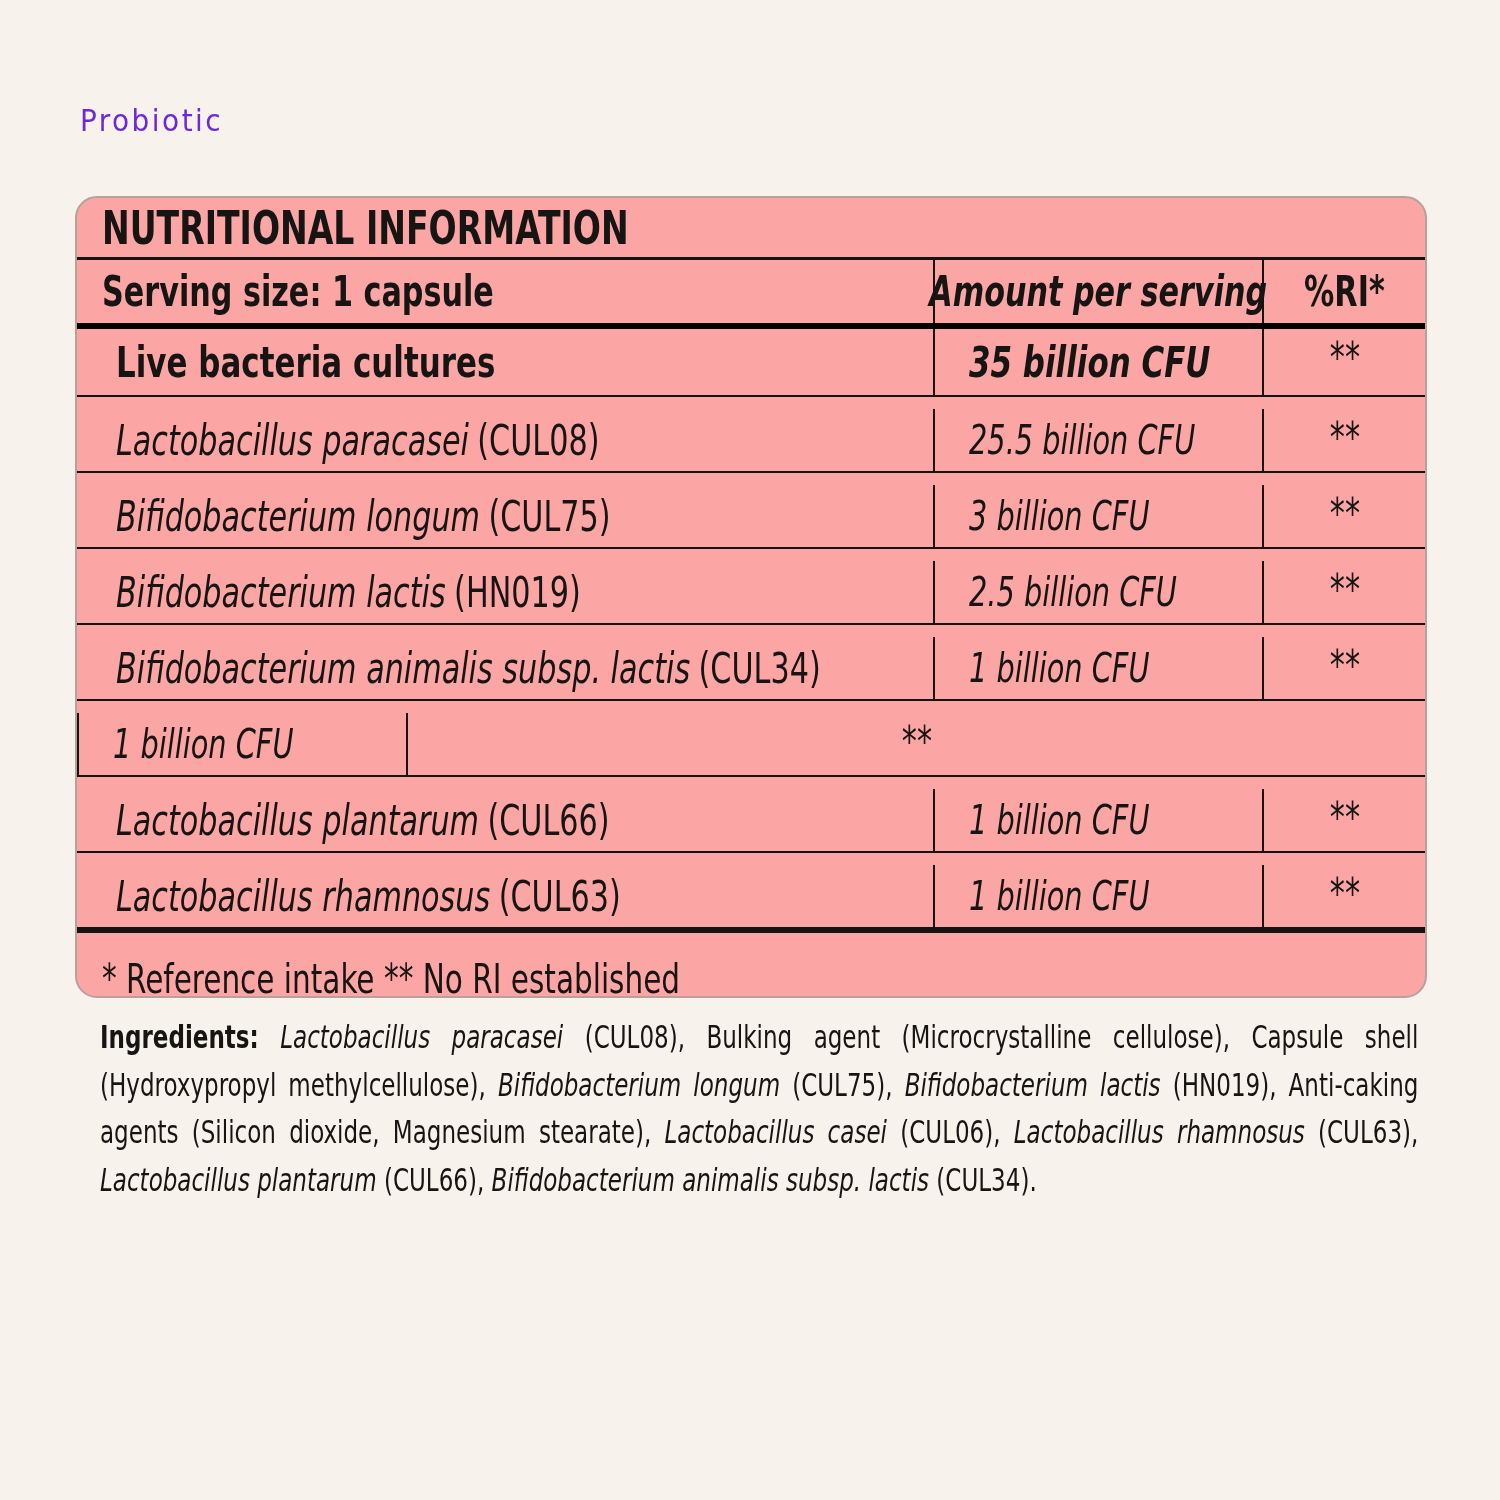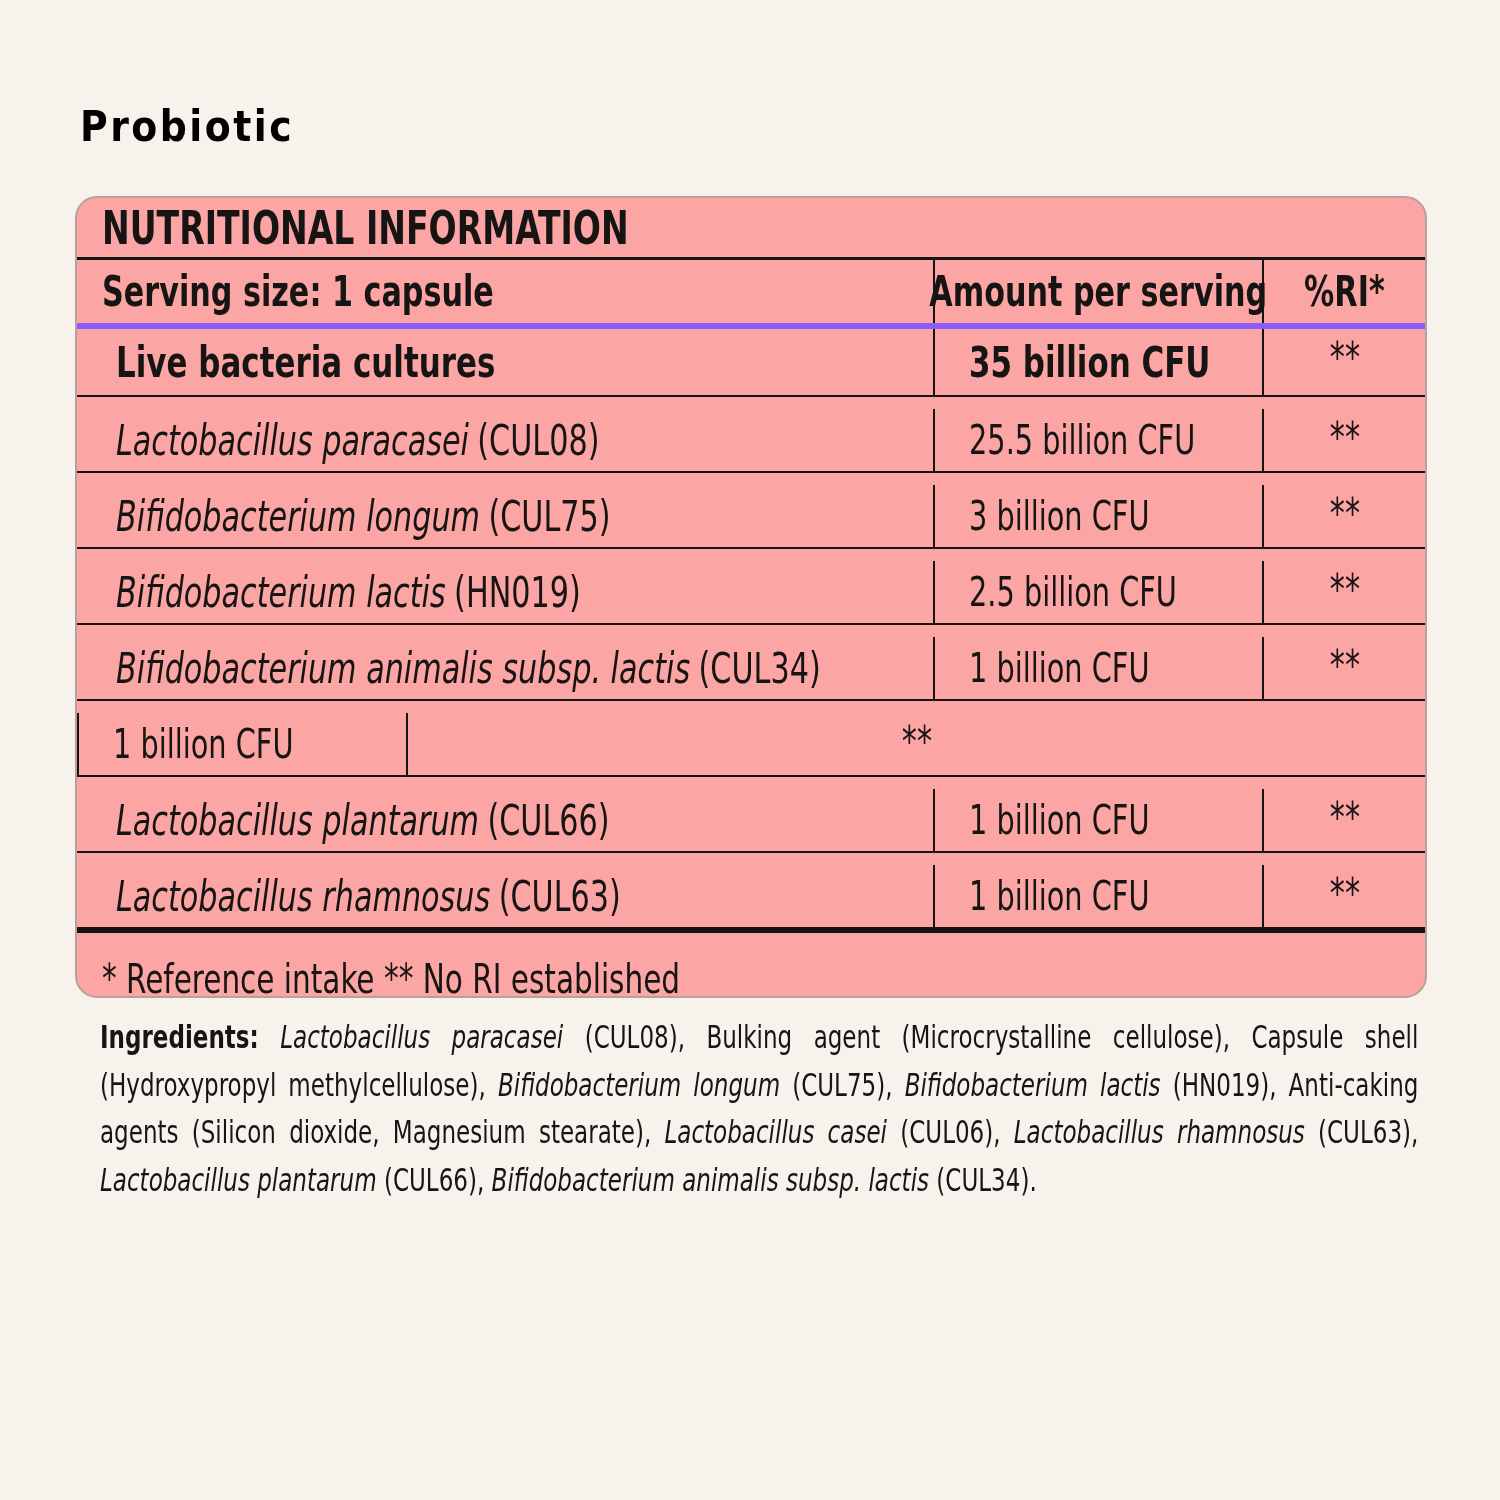--- a/index.html
+++ b/index.html
@@ -11,48 +11,48 @@
     font-family:"DejaVu Sans","Liberation Sans",sans-serif;
     font-stretch:condensed;
     overflow:hidden;
   }
   
   .cx { display:inline-block; transform:scaleX(.8); transform-origin:0 50%; white-space:nowrap; }
   .ccx { transform-origin:50% 50%; }
 
   .brand {
     position:absolute; left:80px; top:102px;
-    font-size:42px; letter-spacing:2.5px;
-    color:#000000; font-weight:700;
+    font-size:31px; letter-spacing:2.5px;
+    color:#6d28d9; font-weight:400;
   }
 
   .panel {
     position:absolute; left:75px; top:196px;
     width:1352px; height:802px;
     background:#fca5a5;
     border:2px solid #b7a19a;
     border-radius:22px;
     display:flex; flex-direction:column;
     overflow:hidden;
   }
   .row { display:flex; flex:none; }
   .r-title {
     height:62px; border-bottom:3px solid #161412;
     align-items:center; padding-left:25px;
     font-weight:bold; font-size:46px;
   }
-  .r-head { height:69px; border-bottom:6px solid #8b5cf6; font-weight:bold; font-size:42px; }
+  .r-head { height:69px; border-bottom:6px solid #000000; font-weight:bold; font-size:42px; }
   .r0 { height:68px; border-bottom:2px solid #161412; font-weight:bold; font-size:43px; }
   .rs { height:64px; border-bottom:2px solid #161412; font-size:42px;margin-top:12px; }
   .r-last { height:68px; border-bottom:6px solid #161412; }
 
   .cell { display:flex; align-items:center; }
   .c1 { width:856px; padding-left:25px; }
   .indent .c1, .c1.indent { padding-left:39px; }
-  .c2 { width:329px; border-left:2px solid #161412; padding-left:34px; }
+  .c2 { width:329px; border-left:2px solid #161412; padding-left:34px;font-style:italic; }
   .c3 { flex:1; border-left:2px solid #161412; justify-content:center; font-weight:normal; font-size:42px; }
   .r-head .c2 { justify-content:center; padding-left:0; }
   .r-head .c3 { font-weight:bold; }
   .rs .c2 { font-size:40px; }
   .ri { align-items:flex-start; padding-top:4px; }
   .species i { font-style:italic; }
   .code { font-style:normal; margin-left:.25em; }
 
   .foot {
     flex:1; display:flex; flex-direction:column;

